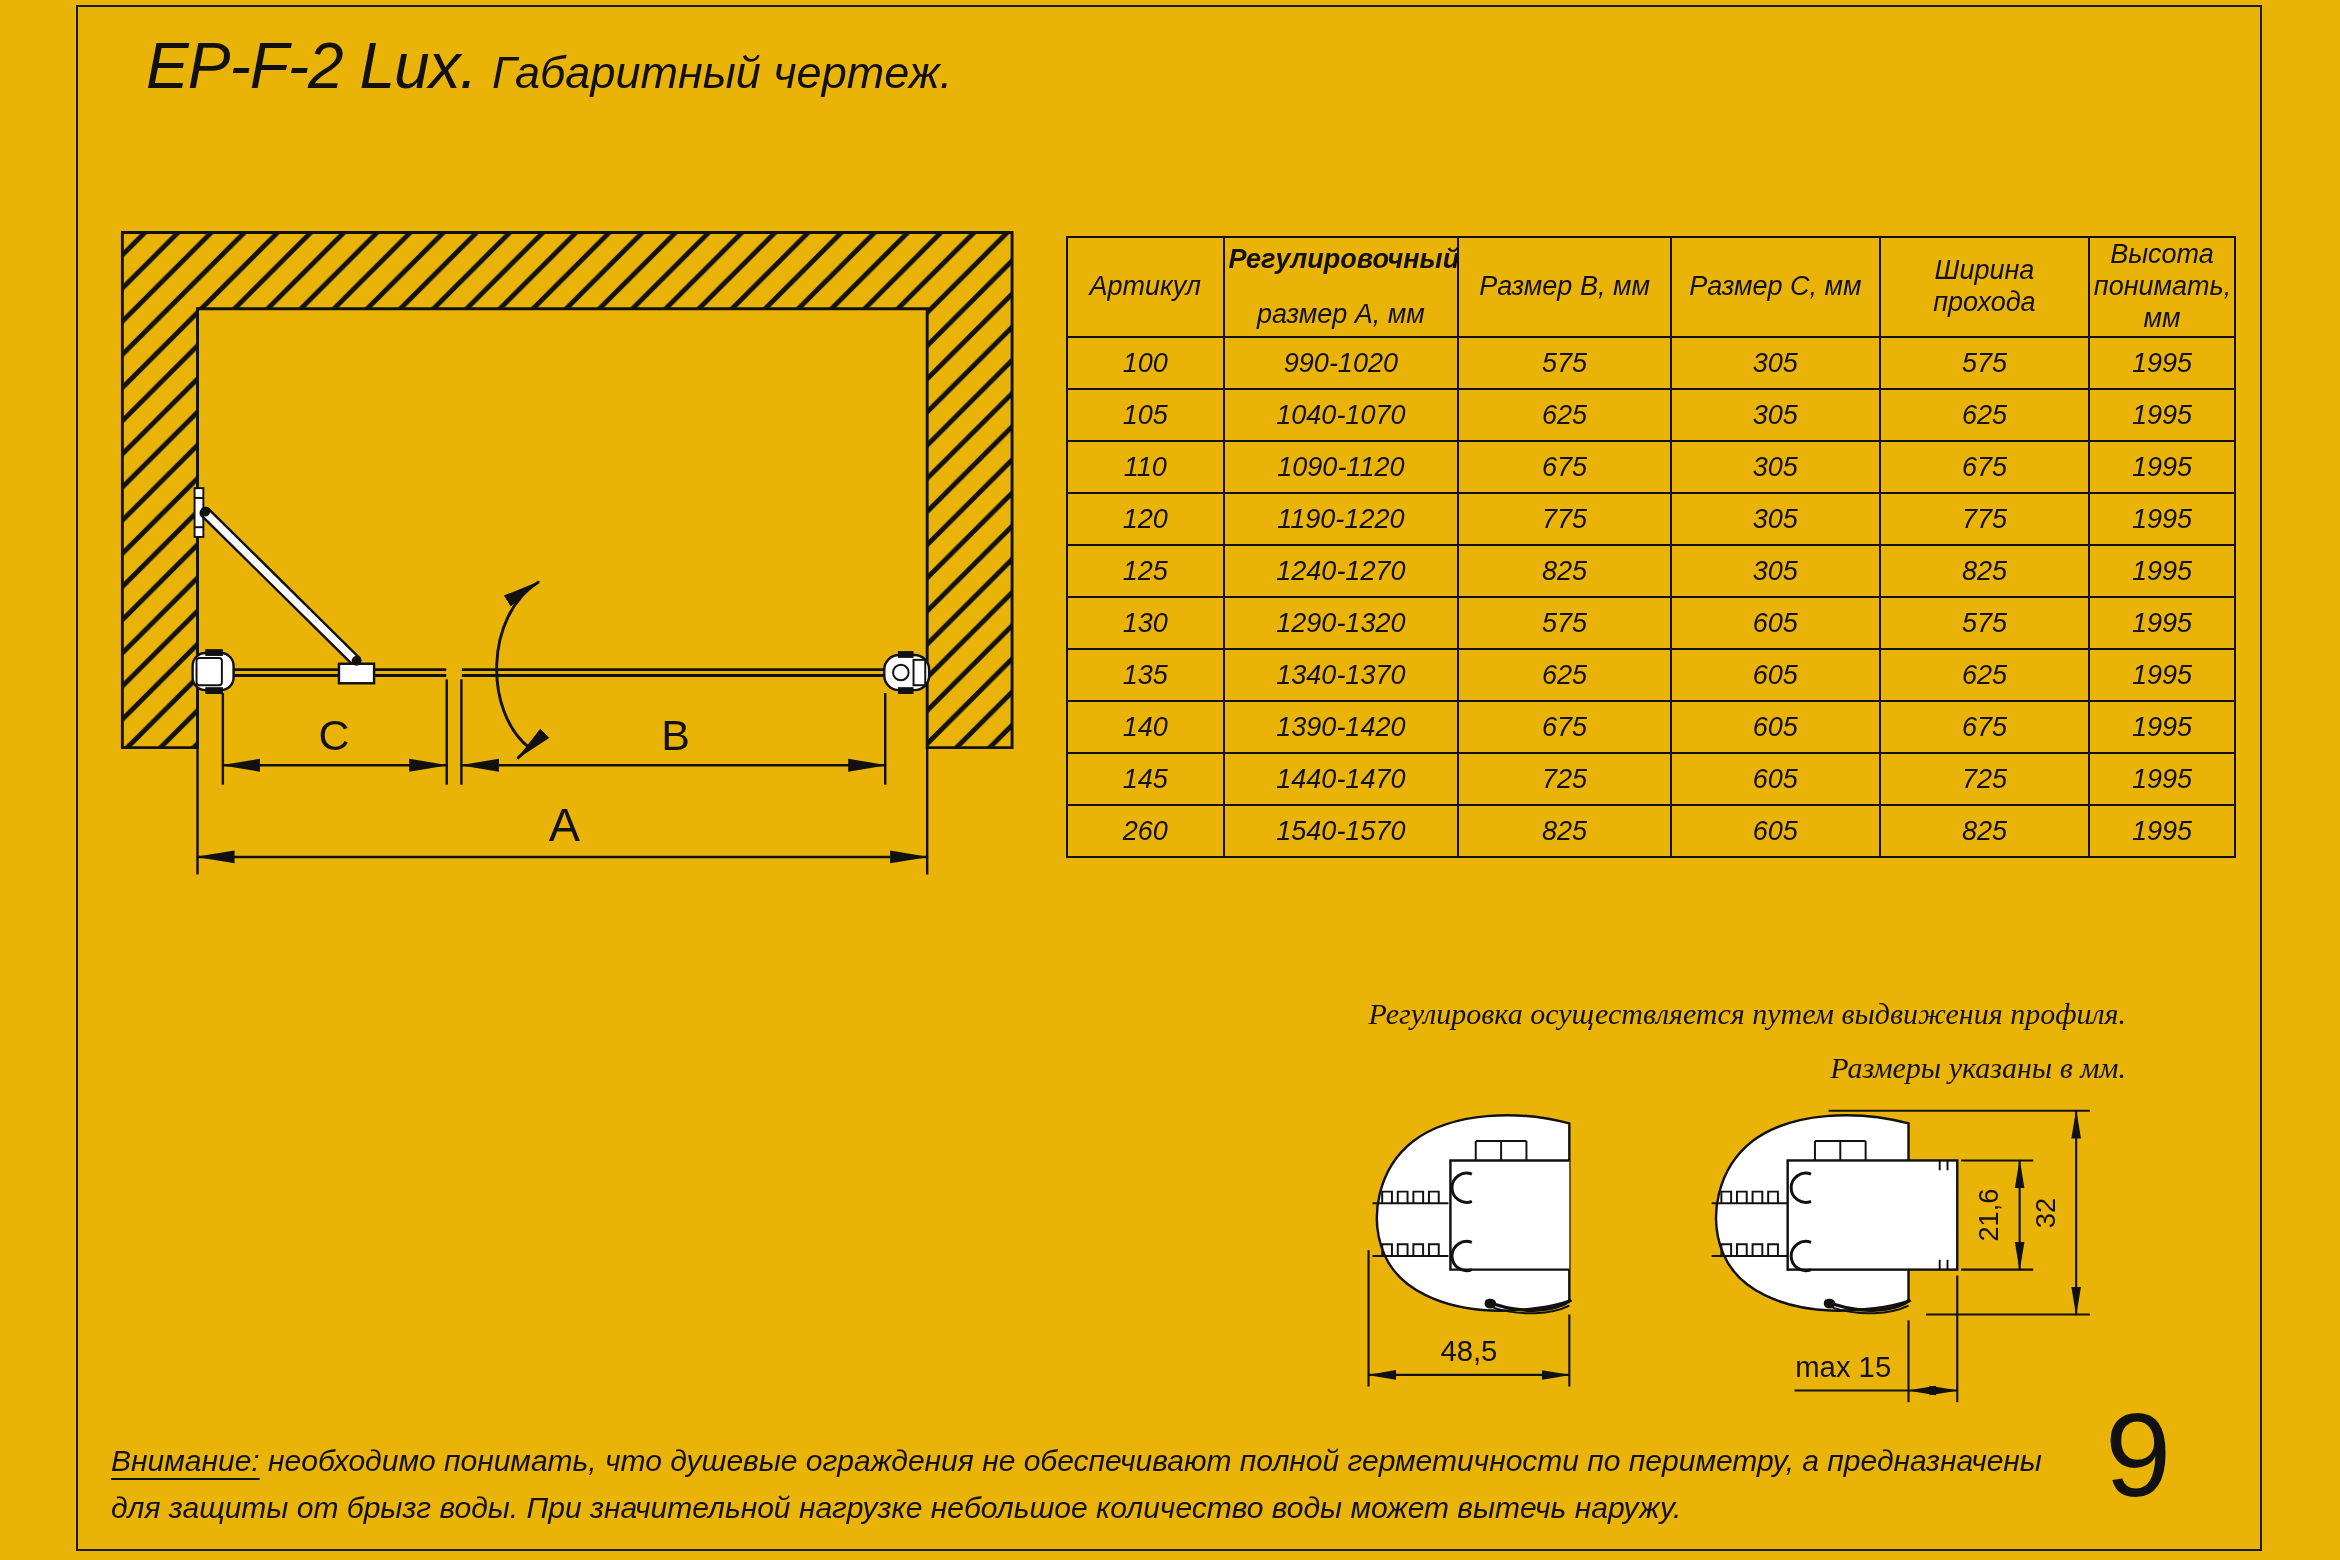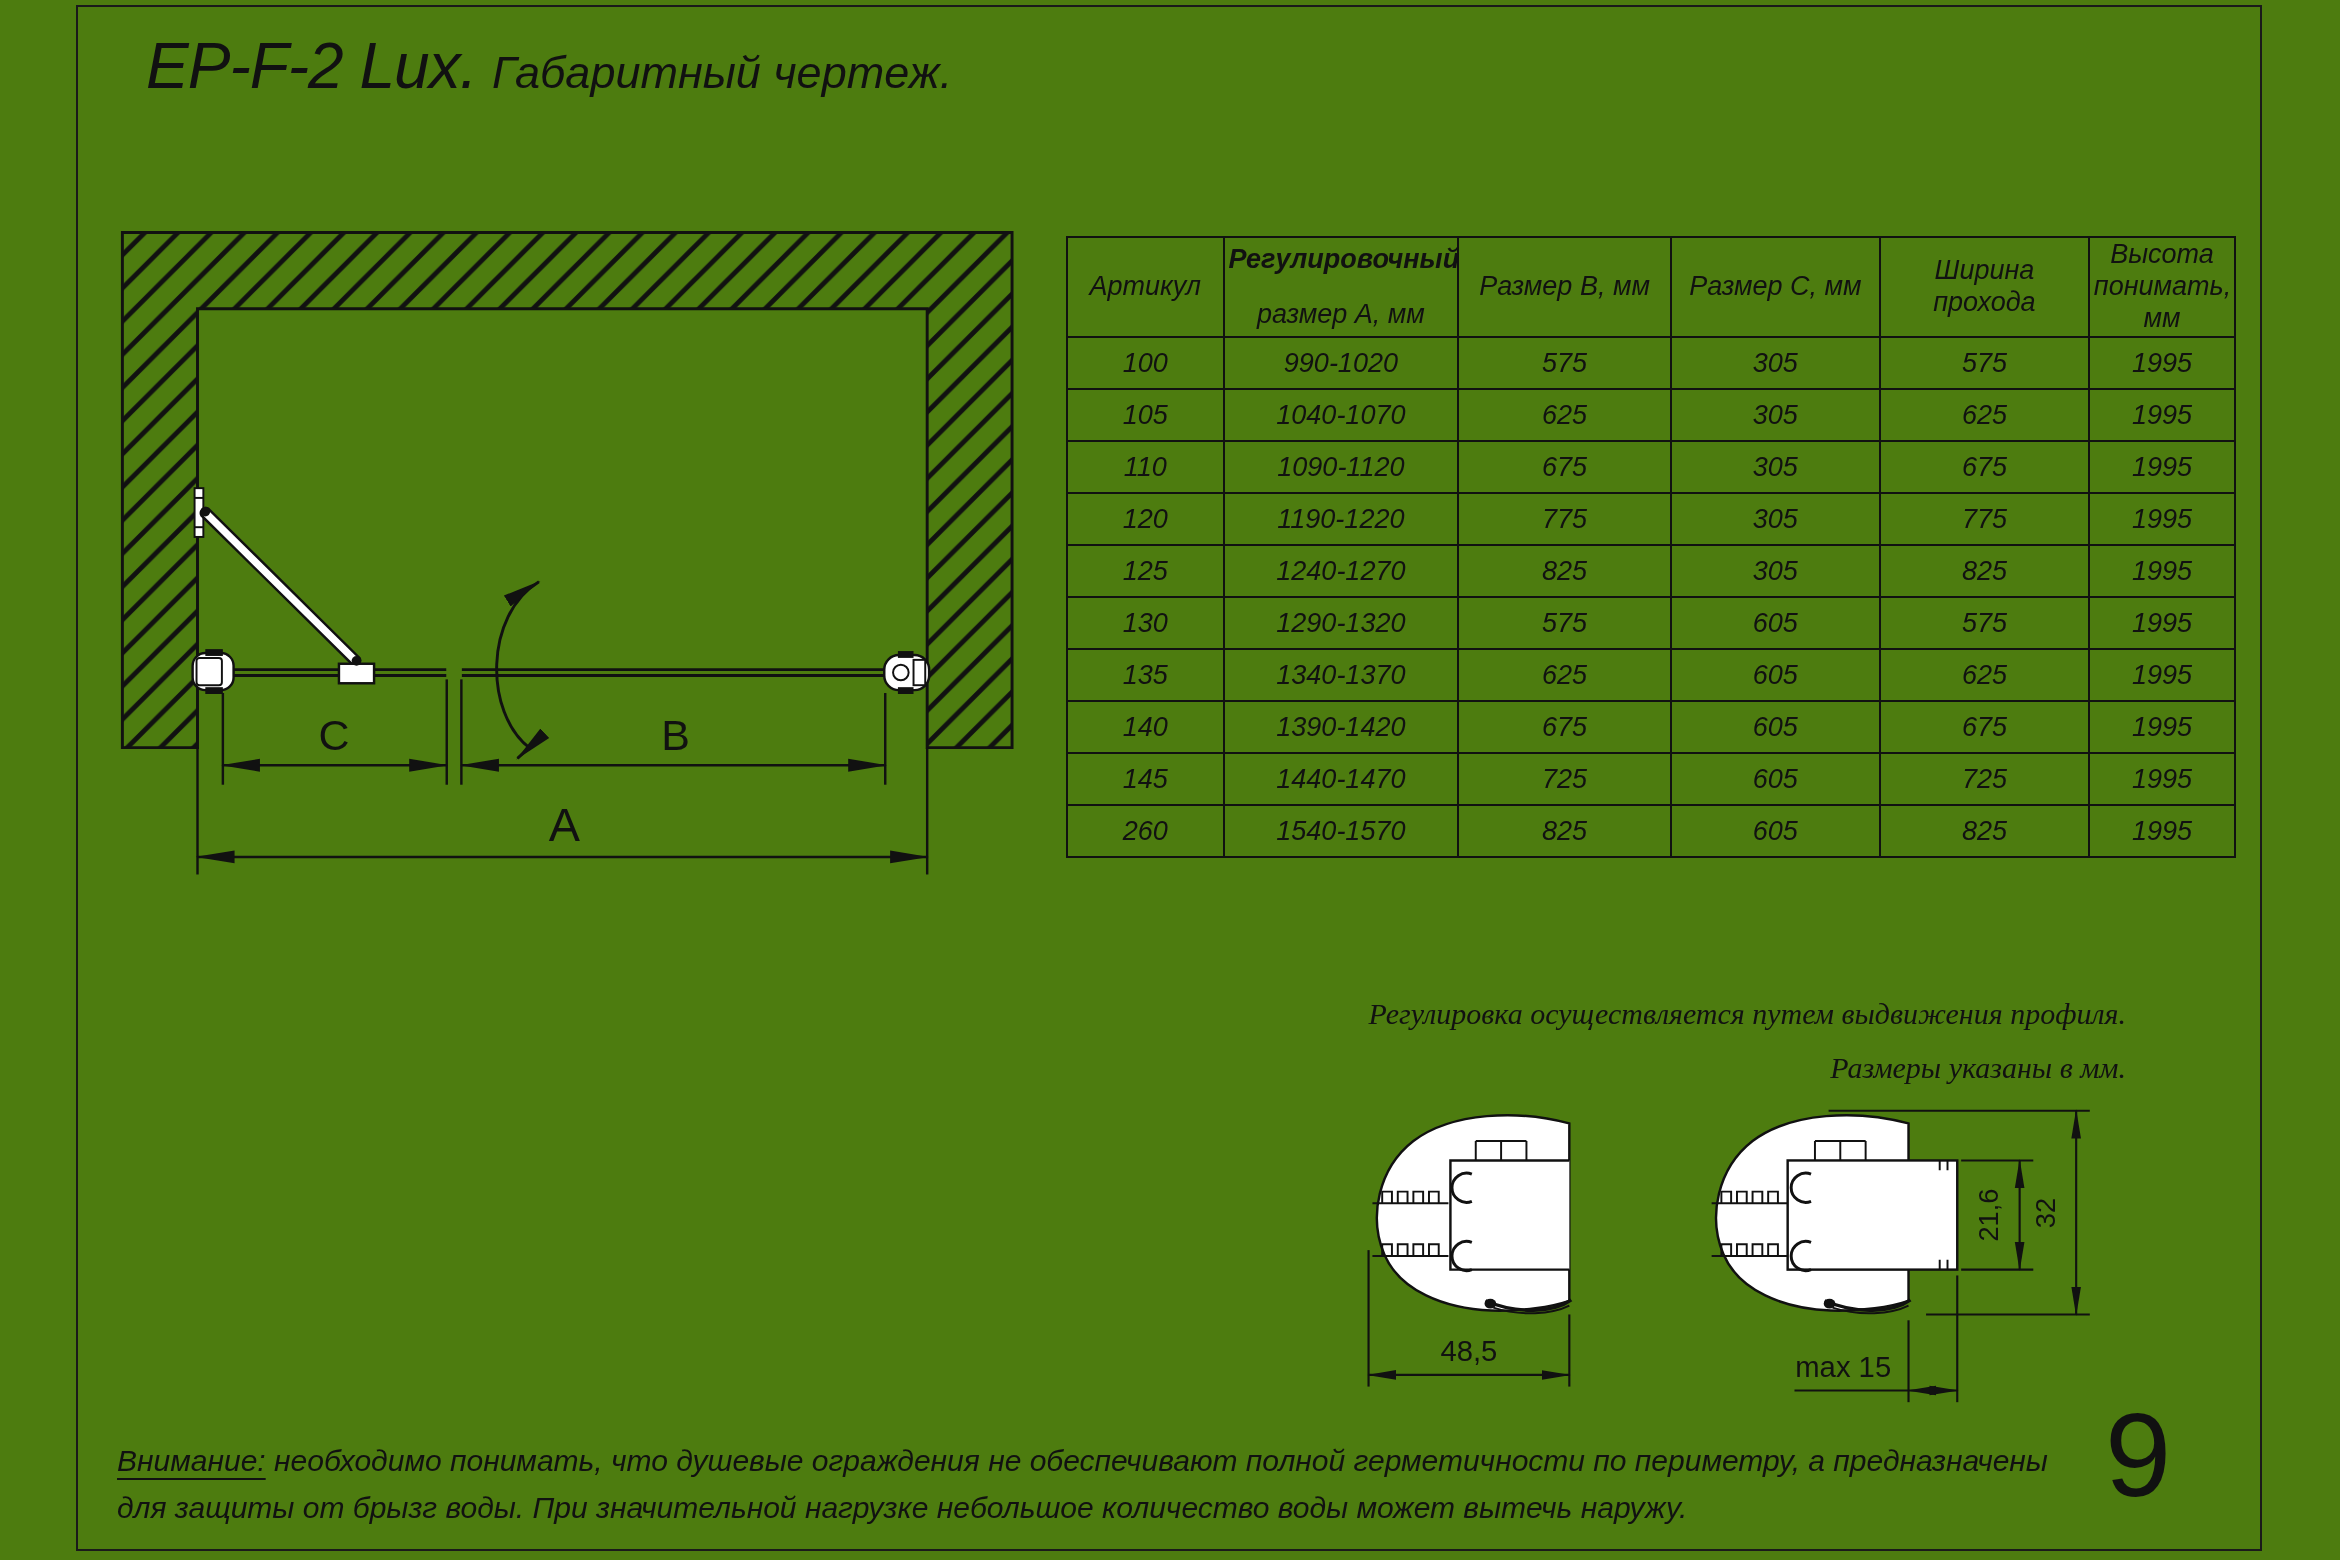--- a/index.html
+++ b/index.html
@@ -1,35 +1,35 @@
 <!DOCTYPE html>
 <html><head>
 <meta charset="utf-8">
 <style>
   html,body{margin:0;padding:0;background:#fff;}
-  #sheet{position:relative;width:2341px;height:1560px;background:#4d7c0f;color:#111;
+  #sheet{position:relative;width:2341px;height:1560px;background:#eab308;color:#111;
          font-family:"Liberation Sans",sans-serif;overflow:hidden;}
   .frame{position:absolute;left:76px;top:4.9px;width:2186px;height:1546px;
          border:2.9px solid #1a1a1a;box-sizing:border-box;}
   .title-row{position:absolute;left:146px;top:29px;display:flex;align-items:baseline;gap:15.6px;
              font-style:italic;white-space:nowrap;}
   .title-model{font-size:64px;letter-spacing:-1px;}
   .title-caption{font-size:45px;}
   table.sizes{position:absolute;left:1066px;top:236px;width:1170px;border-collapse:collapse;
               font-style:italic;text-align:center;table-layout:fixed;}
   table.sizes th,table.sizes td{border:2px solid #111;padding:0 3.9px;}
   table.sizes{border:2.9px solid #111;}
   table.sizes th{font-weight:normal;font-size:27px;height:98px;line-height:1.18;}
   table.sizes td{font-size:27px;height:50px;}
   .hb{font-weight:bold;display:block;text-align:center;}
   .hl{display:block;margin-top:23px;}
   .notes{position:absolute;left:1112px;top:987px;width:1014px;text-align:right;
          font-style:italic;font-size:30px;line-height:1.8;font-family:Liberation Serif, serif;}
   .warning{position:absolute;left:111px;top:1438px;width:1960px;font-style:italic;
-           font-size:30px;line-height:1.55;margin-left:6px;}
+           font-size:30px;line-height:1.55;}
   .warning .u{text-decoration:underline;text-decoration-thickness:2.4px;text-underline-offset:6.8px;}
   .pagenum{position:absolute;left:2060px;top:1395px;width:156px;text-align:center;
            font-size:119px;line-height:1;}
   svg{position:absolute;}
   svg text{font-family:"Liberation Sans",sans-serif;fill:#111;}
 </style>
 </head>
 <body>
 
 <div id="sheet">

